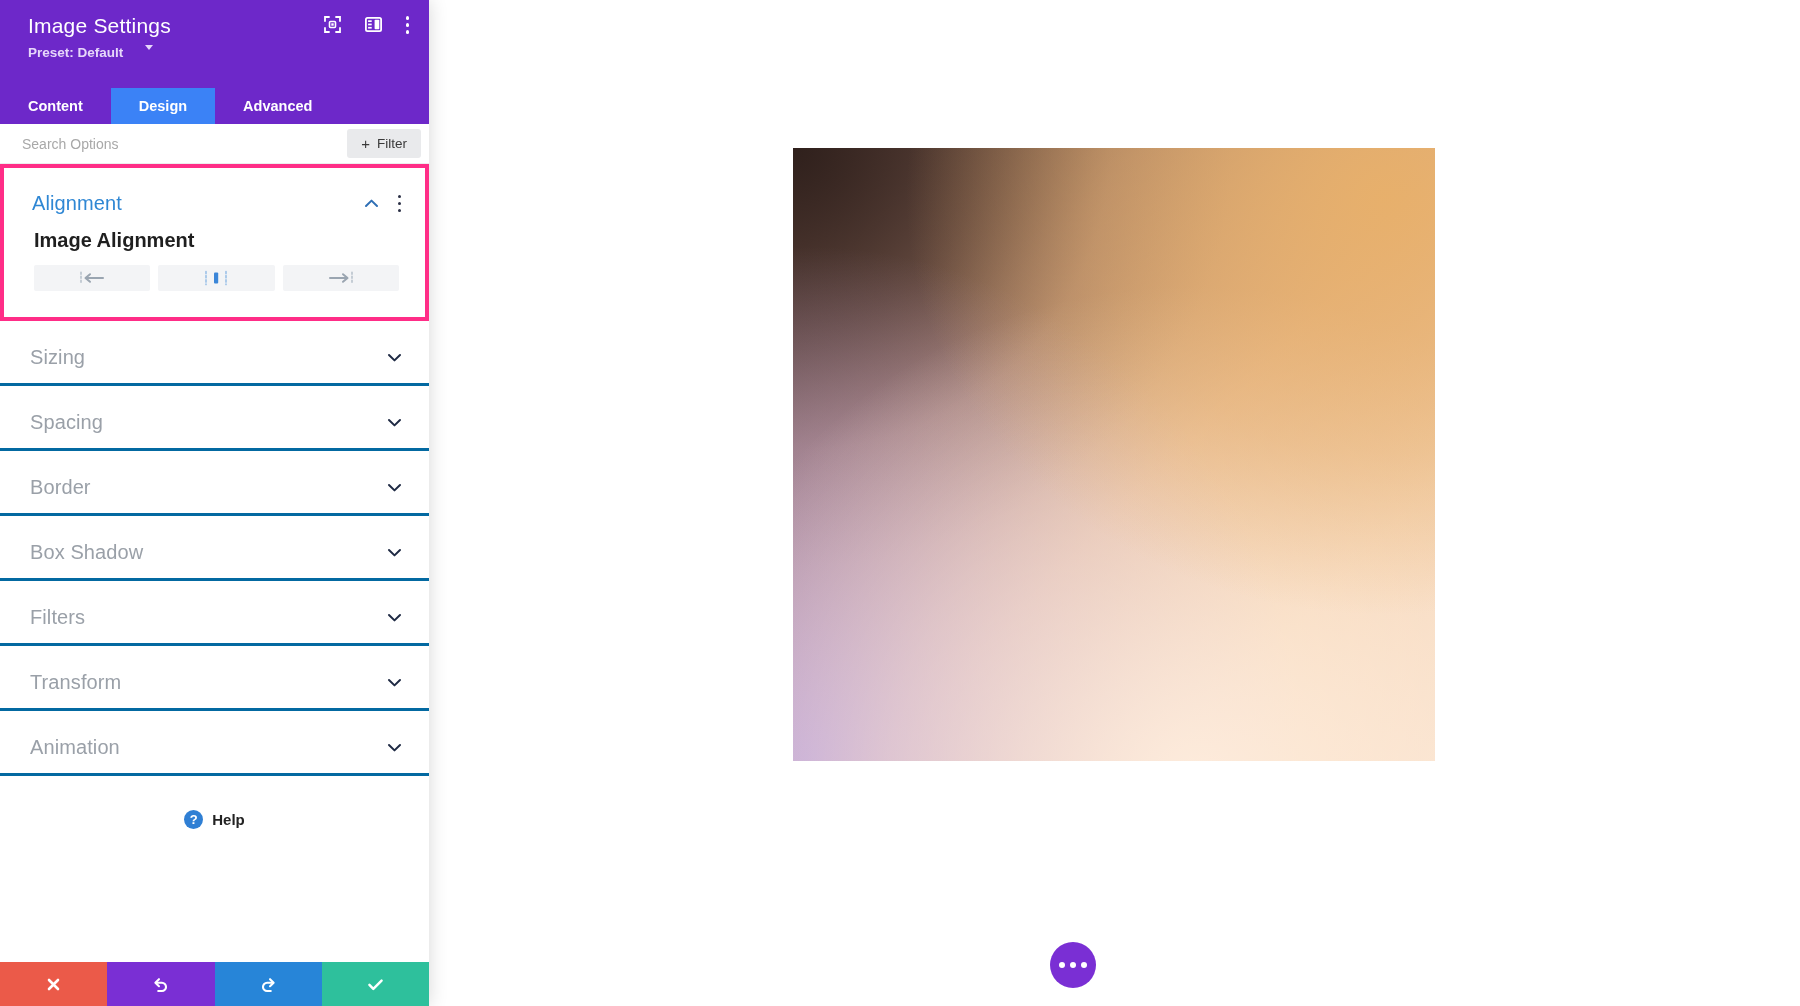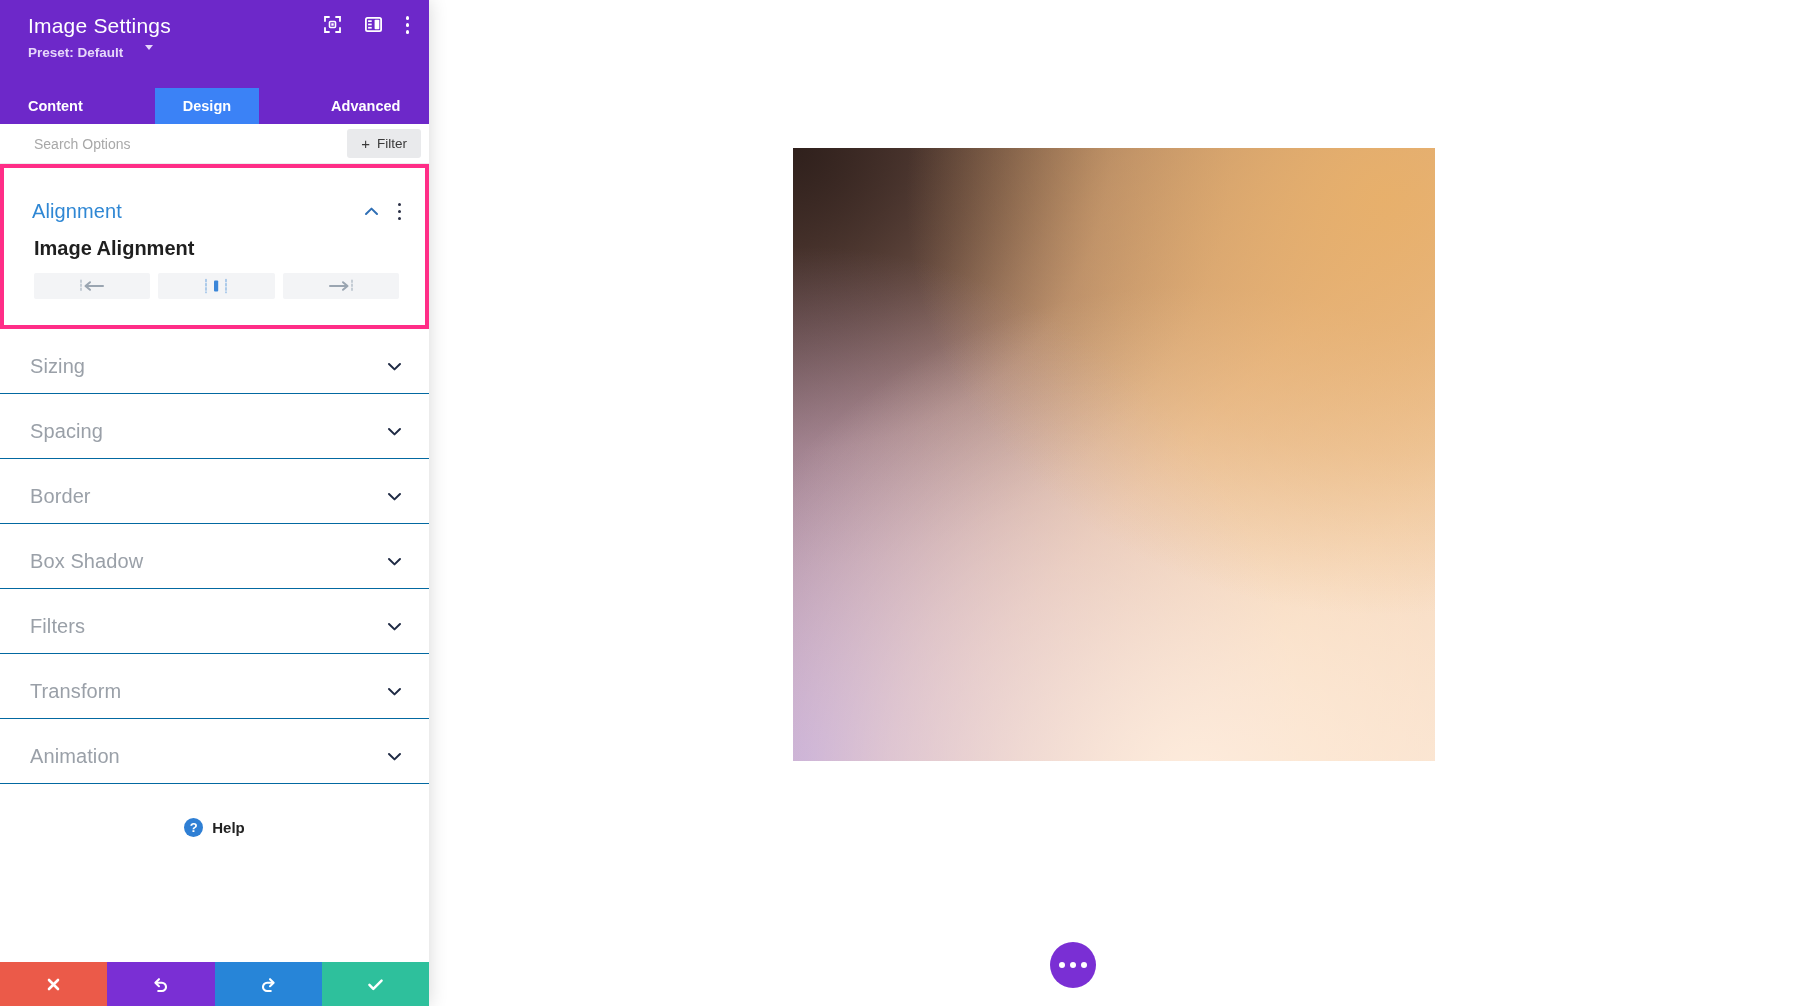--- a/index.html
+++ b/index.html
@@ -62,33 +62,33 @@
   }
   .caret-dn { width:0;height:0;border-left:4px solid transparent;border-right:4px solid transparent;border-top:5px solid #e6d7fa; display:inline-block; }
   .hdr-icons {
     position:absolute; right:20px; top:16px;
     display:flex; align-items:center; gap:24px;
   }
   .hdr-icons .ic { cursor:pointer; display:flex; align-items:center; justify-content:center; }
   .dots-v { display:flex; flex-direction:column; gap:3.5px; align-items:center; cursor:pointer; }
   .dots-v i { width:3.5px;height:3.5px;border-radius:50%;background:#fff;display:block; }
 
-  .tabs { display:flex; background:#6d28c9; height:36px;gap:44px; }
+  .tabs { display:flex; background:#6d28c9; height:36px; }
   .tab {
     flex: 0 0 auto; padding: 0 28px; height:36px;
     display:flex; align-items:center; justify-content:center;
     color:#fff; font-size:14.5px; font-weight:600; cursor:pointer;
     background: transparent;
   }
   .tab.active { background:#3b82f6; }
 
   .search-row {
     height: 40px; display:flex; align-items:center;
     border-bottom: 1px solid #ededed; background:#fff;
-    padding-left: 34px; padding-right: 8px; position:relative;
+    padding-left: 22px; padding-right: 8px; position:relative;
   }
   .search-input {
     border:none; outline:none; background:transparent;
     font-size:14px; color:#9b9b9b; font-family:"Liberation Sans", sans-serif;
     flex:1; height:100%;
   }
   .search-input::placeholder { color:#a8a8a8; }
   .filter-btn {
     background:#e9eaec; border:none; border-radius:3px;
     padding: 7px 14px; font-size:13.5px; color:#3a3a3a;
@@ -100,40 +100,40 @@
   .panel-body { flex:1; overflow:hidden; background:#fff; }
 
   
   .group-highlight {
     border: 4px solid #ff2d87;
     margin: 0;
     background:#fff;
   }
   .align-head {
     display:flex; align-items:center; justify-content:space-between;
-    padding: 32px 24px 8px 28px;
+    padding: 24px 24px 8px 28px;
   }
   .align-title { color:#2f87d4; font-size:20px; font-weight:400; letter-spacing:.1px; }
   .align-head-icons { display:flex; align-items:center; gap:18px; }
   .chev-up { width:17px; height:17px; cursor:pointer; }
   .dots-v-dark i { background:#2a2f45; }
 
   .align-body { padding: 6px 26px 26px 30px; }
   .align-label { font-size:20px; color:#1f1f1f; font-weight:700; margin-bottom:13px; }
   .align-btns { display:flex; gap:8px; }
   .align-btn {
     flex:1; height:26px; background:#f3f4f6; border:none; border-radius:2px;
     display:flex; align-items:center; justify-content:center; cursor:pointer;
   }
 
   
   .section-row {
     height: 65px; display:flex; align-items:center; justify-content:space-between;
     padding: 11px 26px 0 30px;
-    border-bottom: 1px solid #0369a1;
+    border-bottom: 3px solid #0369a1;
     cursor:pointer; background:#fff;
   }
   .section-title { font-size:20px; color:#9aa0a8; font-weight:400; letter-spacing:.1px; }
   .chev-dn { width:17px; height:17px; }
 
   .help-wrap {
     display:flex; align-items:center; justify-content:center;
     gap:9px; padding: 34px 0 0 0; cursor:pointer;
   }
   .help-icon {

